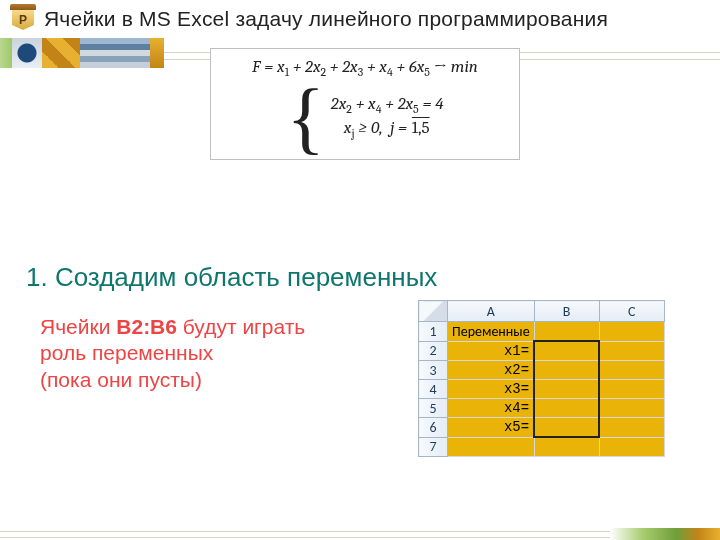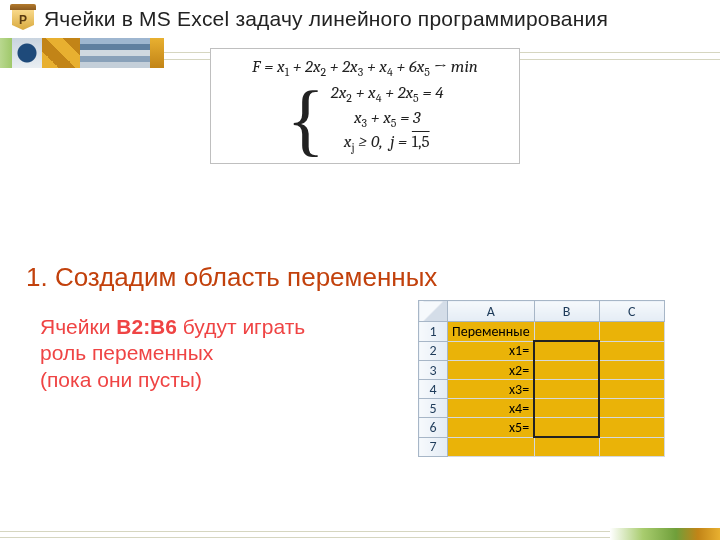--- a/index.html
+++ b/index.html
@@ -98,21 +98,21 @@
   }
   .sys-lines .line { text-align: center; }
   sub { font-size: 0.7em; font-style: normal; }
   .overline { text-decoration: overline; font-style: normal; padding: 0 1px; }
   .arrow { font-style: normal; }
   .subtitle {
     position: absolute;
     top: 262px;
     left: 26px;
     font-size: 26px;
-    color: #c2410c;
+    color: #0f766e;
   }
   .body-text {
     position: absolute;
     top: 314px;
     left: 40px;
     font-size: 21px;
     color: #ef4444;
     line-height: 1.25;
   }
   .body-text .bold { font-weight: bold; }
@@ -145,21 +145,21 @@
     padding: 0 4px;
     background: #eab308;
   }
   .excel td.rowh {
     background: linear-gradient(to right,#f6f9fc,#e4ecf5);
     border: 1px solid #a7b6c7;
     color: #1e3b5a;
     text-align: center;
     width: 20px;
   }
-  .excel td.rlabel { text-align: right; }
+  .excel td.rlabel { text-align: right; font-family: Liberation Mono, monospace; }
   .excel td.bval {
     border-left: 2px solid #222;
     border-right: 2px solid #222;
   }
   .excel tr.btop td.bval { border-top: 2px solid #222; }
   .excel tr.bbot td.bval { border-bottom: 2px solid #222; }
   .footer {
     position: absolute;
     bottom: 0;
     left: 0;
@@ -201,21 +201,20 @@
 </div>
 
 <div class="formula-box">
   <div class="line">
     <span>F</span> = <span>x</span><sub>1</sub> + 2<span>x</span><sub>2</sub> + 2<span>x</span><sub>3</sub> + <span>x</span><sub>4</sub> + 6<span>x</span><sub>5</sub> <span class="arrow">→</span> <span>min</span>
   </div>
   <div class="formula-sys">
     <div class="brace">{</div>
     <div class="sys-lines">
       <div class="line">2<span>x</span><sub>2</sub> + <span>x</span><sub>4</sub> + 2<span>x</span><sub>5</sub> = 4</div>
-      <div class="line"><span>x</span><sub>3</sub> + <span>x</span><sub>5</sub> = 3</div>
       <div class="line"><span>x</span><sub>j</sub> ≥ 0, &nbsp;<span>j</span> = <span class="overline">1,5</span></div>
     </div>
   </div>
 </div>
 
 <div class="subtitle">1. Создадим область переменных</div>
 
 <div class="body-text">
   <span>Ячейки </span><span class="bold">B2:B6</span><span> будут играть</span><br>
   <span>роль переменных</span><br>

